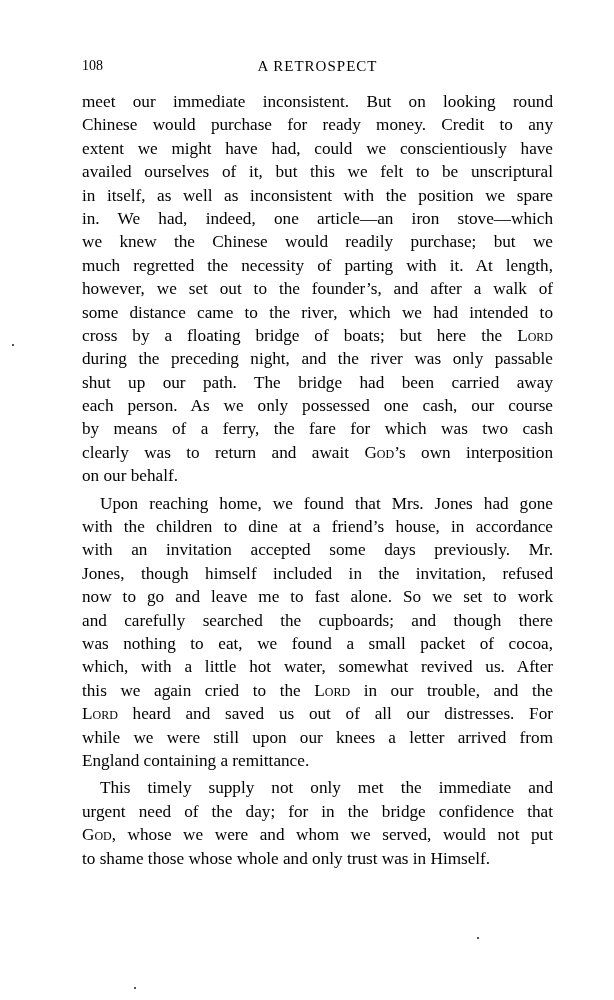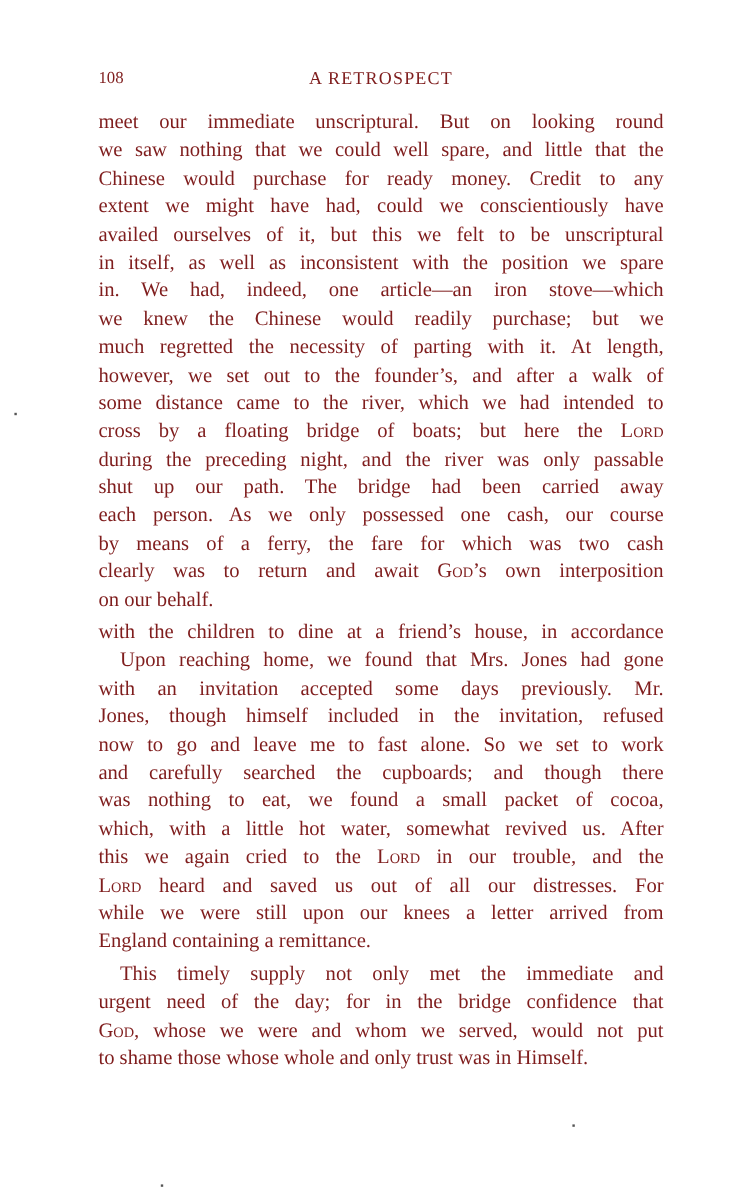--- a/index.html
+++ b/index.html
@@ -1,19 +1,19 @@
 <!DOCTYPE html>
 <html><head>
   <meta charset="utf-8">
   <style>
     html, body { margin: 0; padding: 0; background: #ffffff; }
     body { width: 614px; height: 1000px; position: relative; overflow: hidden; }
     .page {
       position: absolute; left: 0; top: 0; width: 614px; height: 736px;
-      background: #ffffff; color: #7f1d1d;
+      background: #ffffff; color: #000000;
       font-family: "Liberation Serif", "DejaVu Serif", serif;
     }
     .running-head {
       position: absolute; left: 82px; top: 58px; width: 471px; height: 22px;
       font-size: 15px;
     }
     .page-number { position: absolute; left: 0; top: 0; font-size: 14px; }
     .running-title {
       position: absolute; left: 0; right: 0; top: 0; text-align: center;
       letter-spacing: 1px; font-size: 15px;
@@ -36,43 +36,42 @@
 <body>
 
 <div class="page">
   <div class="running-head">
     <span class="page-number">108</span>
     <span class="running-title">A RETROSPECT</span>
   </div>
 
   <div class="body-text">
     <div class="paragraph">
-      <span class="line">meet our immediate unscriptural. But on looking round</span>
-      <span class="line">we saw nothing that we could well spare, and little that the</span>
+      <span class="line">meet our immediate inconsistent. But on looking round</span>
       <span class="line">Chinese would purchase for ready money. Credit to any</span>
       <span class="line">extent we might have had, could we conscientiously have</span>
       <span class="line">availed ourselves of it, but this we felt to be unscriptural</span>
       <span class="line">in itself, as well as inconsistent with the position we spare</span>
       <span class="line">in. We had, indeed, one article—an iron stove—which</span>
       <span class="line">we knew the Chinese would readily purchase; but we</span>
       <span class="line">much regretted the necessity of parting with it. At length,</span>
       <span class="line">however, we set out to the founder’s, and after a walk of</span>
       <span class="line">some distance came to the river, which we had intended to</span>
       <span class="line sc-line">cross by a floating bridge of boats; but here the <span class="sc">Lord</span></span>
       <span class="line">during the preceding night, and the river was only passable</span>
       <span class="line">shut up our path. The bridge had been carried away</span>
       <span class="line">each person. As we only possessed one cash, our course</span>
       <span class="line">by means of a ferry, the fare for which was two cash</span>
       <span class="line sc-line">clearly was to return and await <span class="sc">God</span>’s own interposition</span>
       <span class="line last">on our behalf.</span>
     </div>
     <div class="para-gap"></div>
     <div class="paragraph">
+      <span class="line indent">Upon reaching home, we found that Mrs. Jones had gone</span>
       <span class="line">with the children to dine at a friend’s house, in accordance</span>
-      <span class="line indent">Upon reaching home, we found that Mrs. Jones had gone</span>
       <span class="line">with an invitation accepted some days previously. Mr.</span>
       <span class="line">Jones, though himself included in the invitation, refused</span>
       <span class="line">now to go and leave me to fast alone. So we set to work</span>
       <span class="line">and carefully searched the cupboards; and though there</span>
       <span class="line">was nothing to eat, we found a small packet of cocoa,</span>
       <span class="line">which, with a little hot water, somewhat revived us. After</span>
       <span class="line sc-line">this we again cried to the <span class="sc">Lord</span> in our trouble, and the</span>
       <span class="line sc-line"><span class="sc">Lord</span> heard and saved us out of all our distresses. For</span>
       <span class="line">while we were still upon our knees a letter arrived from</span>
       <span class="line last">England containing a remittance.</span>

